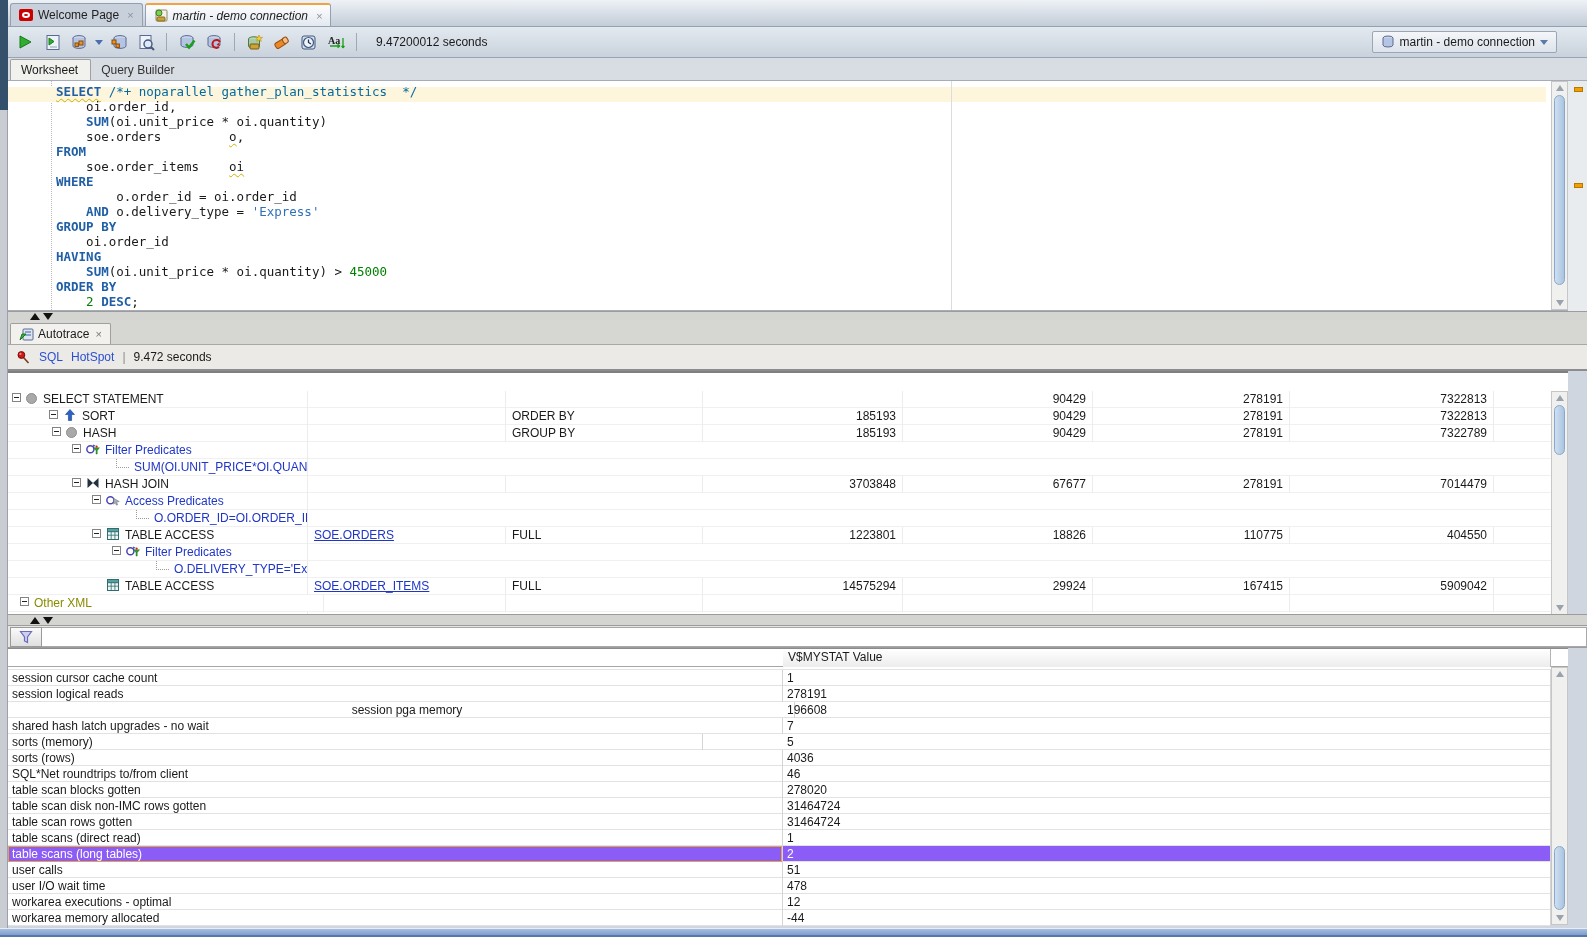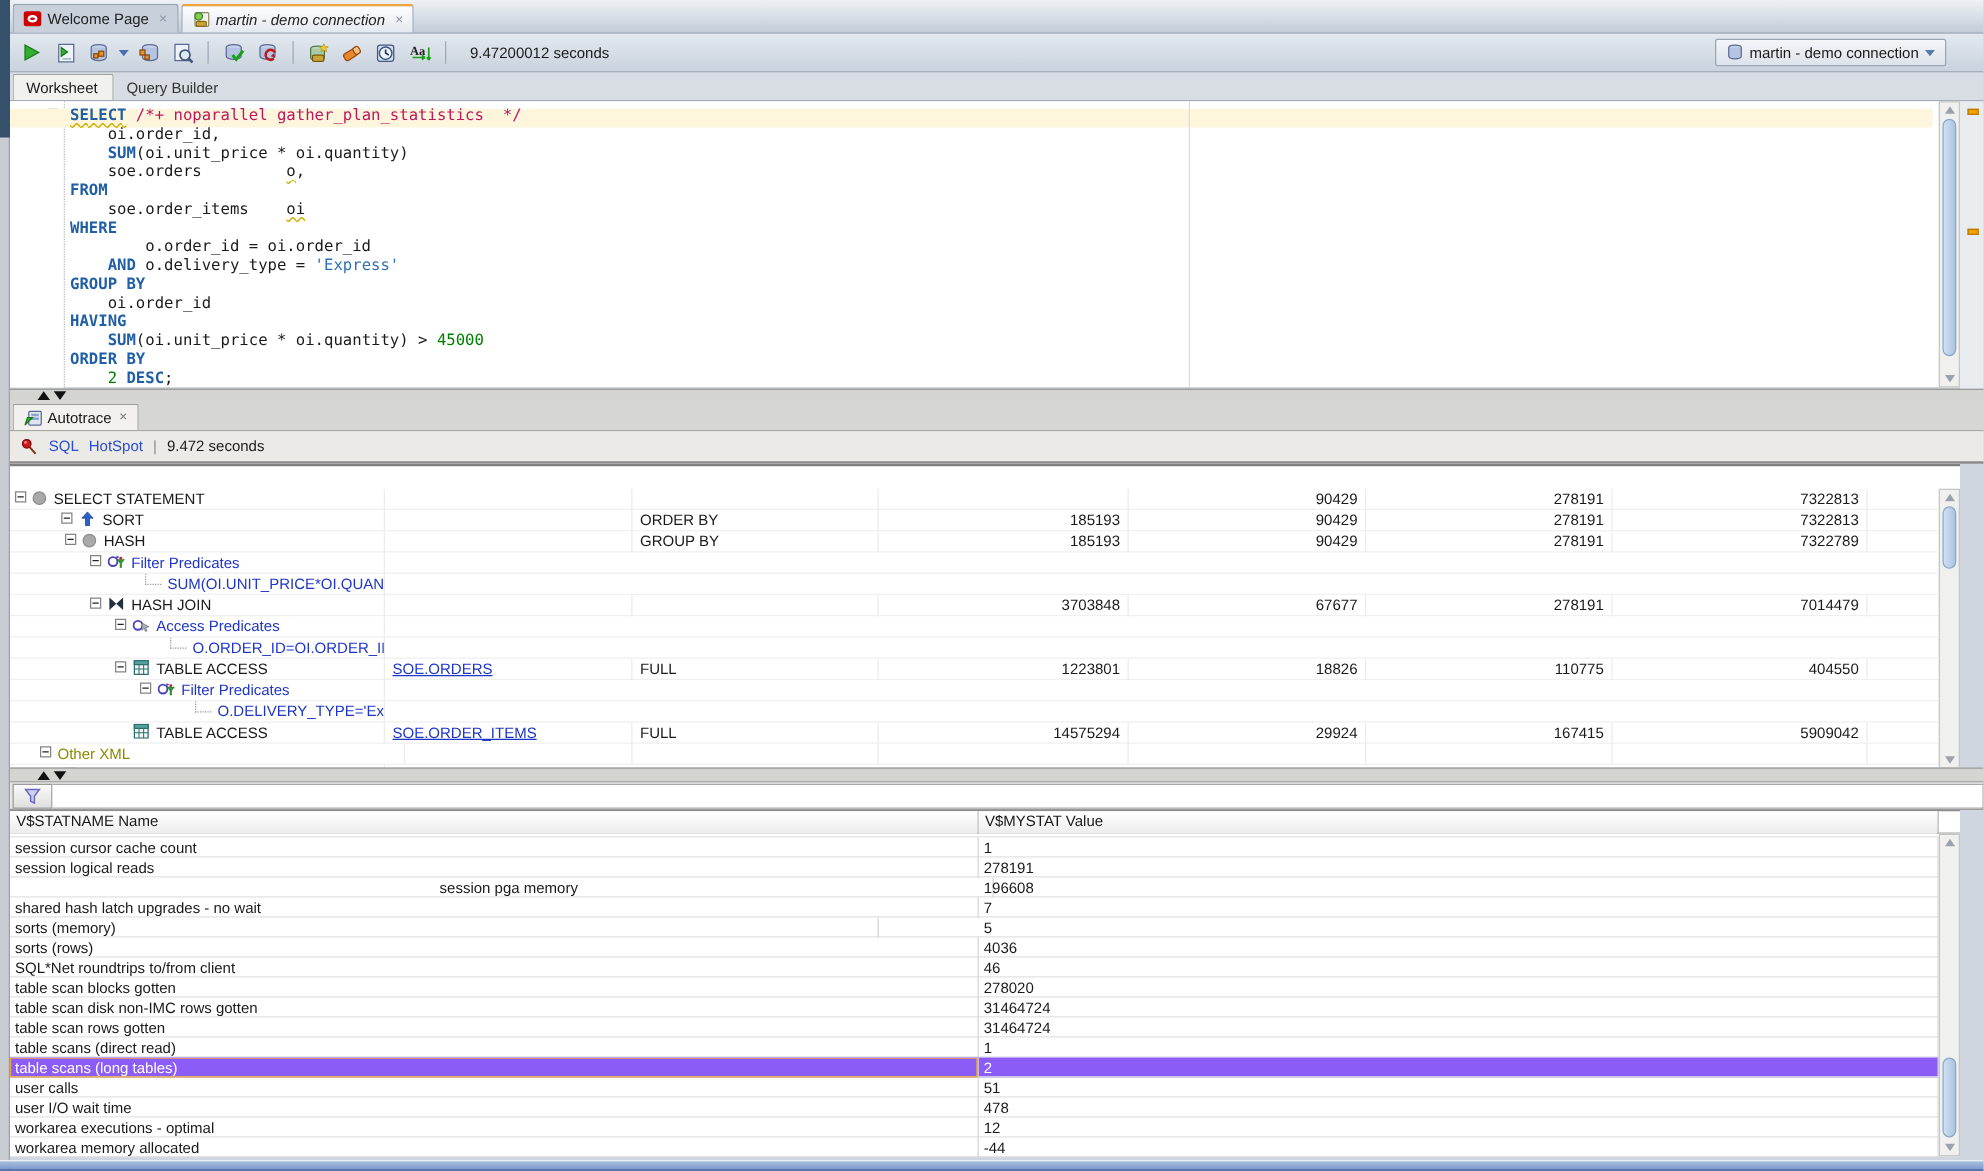--- a/index.html
+++ b/index.html
@@ -36,21 +36,21 @@
   .wtab.flat{border:none;background:transparent;color:#333;}
   
   .editor{position:absolute;left:8px;top:81px;width:1560px;height:230px;background:#fff;border-bottom:1px solid #a5adb8;}
   .gutter{position:absolute;left:0;top:0;width:44px;height:100%;background:#fff;border-right:1px dotted #b9b9b9;}
   .fold{position:absolute;left:30px;top:5px;}
   .codearea{position:absolute;left:48px;top:3px;right:40px;bottom:0;}
   .cl{height:15px;line-height:15px;white-space:pre;font-family:"DejaVu Sans Mono","Liberation Mono",monospace;font-size:12.5px;position:relative;z-index:1;}
   .curline{position:absolute;left:-48px;right:-18px;top:3px;height:15px;background:#fdf6dd;z-index:0;}
   .k{color:#205fa6;font-weight:bold;}
   .w{color:#205fa6;font-weight:bold;text-decoration:underline wavy #cfae00;text-decoration-thickness:1px;text-underline-offset:2px;}
-  .c{color:#be185d;}
+  .c{color:#0369a1;}
   .s{color:#2e71b8;}
   .n{color:#008000;}
   .p{color:#1a1a1a;}
   .y{color:#1a1a1a;text-decoration:underline wavy #cfae00;text-decoration-thickness:1px;text-underline-offset:2px;}
   .marginline{position:absolute;left:943px;top:0;bottom:0;width:1px;background:#dcdcdc;z-index:2;}
   
   .vscroll{position:absolute;width:17px;background:#f0f0ef;border:1px solid #c6c6c6;}
   .vthumb{position:absolute;left:2px;width:11px;border-radius:6px;background:linear-gradient(90deg,#cfe0f2,#aac4e0);border:1px solid #8aa6c8;}
   .sarrow{position:absolute;left:4px;width:0;height:0;border-left:4px solid transparent;border-right:4px solid transparent;}
   .sarrow.up{border-bottom:6px solid #9aa3ad;top:3px;}
@@ -385,21 +385,21 @@
               <path d="M0.5 7.2 H11.5 M4.2 3.7 V11.5 M7.9 3.7 V11.5" stroke="#2e6e6e" stroke-width="0.8" fill="none"></path>
             </svg><span class="">TABLE ACCESS</span></div>
           <div class="pcell" style="left: 300px; width: 198px;"><span class="objlink">SOE.ORDER_ITEMS</span></div>
           <div class="pcell" style="left: 498px; width: 197px;">FULL</div>
           <div class="pcell num" style="left: 695px; width: 200px;">14575294</div>
           <div class="pcell num" style="left: 895px; width: 190px;">29924</div>
           <div class="pcell num" style="left: 1085px; width: 197px;">167415</div>
           <div class="pcell num" style="left: 1282px; width: 204px;">5909042</div>
         </div>
         <div class="prow rowline" style="top: 204px;">
-          <div class="pcell" style="left: 0px; width: 316px; padding-left: 24px;"><span class="xb"></span><span class="olive">Other XML</span></div>
+          <div class="pcell" style="left: 0px; width: 316px; padding-left: 12px;"><span class="xb"></span><span class="olive">Other XML</span></div>
           <div class="pcell" style="left: 300px; width: 198px;"></div>
           <div class="pcell" style="left: 498px; width: 197px;"></div>
           <div class="pcell num" style="left: 695px; width: 200px;"></div>
           <div class="pcell num" style="left: 895px; width: 190px;"></div>
           <div class="pcell num" style="left: 1085px; width: 197px;"></div>
           <div class="pcell num" style="left: 1282px; width: 204px;"></div>
         </div>
         <div class="prow" style="top: 221px; height: 4px; overflow: hidden;">
           <div class="pcell" style="left:0;width:300px;padding-left:44px;"><span class="xb"></span><span class="magenta">info</span></div>
         </div>
@@ -422,21 +422,20 @@
     <div class="fbtn">
       <svg width="14" height="14" viewBox="0 0 14 14">
         <path d="M1.5 1.5 H12.5 L8.5 7 V12.5 L5.5 11 V7 Z" fill="#cfcfee" stroke="#6a6ac0" stroke-width="1.2"></path>
       </svg>
     </div>
     <div class="finput"></div>
   </div>
 
   <div class="grid" style="left:8px;top:648px;width:1560px;height:277px;border-top:1px solid #8c8c8c;">
     <div class="ghead" id="statshead">
-        <div class="gh" style="left: 0px; width: 775px;">V$STATNAME Name</div>
         <div class="gh" style="left: 775px; width: 768px;">V$MYSTAT Value</div>
       </div>
     <div id="statsrows" style="position:absolute;top:18px;left:0;width:1543px;height:259px;overflow:hidden;">
         <div class="srow" style="top: 0px; height: 3px;"></div>
         <div class="srow" style="top: 3px;">
           <div class="scell scell-name" style="left: 0px; width: 775px;">session cursor cache count</div>
           <div class="scell" style="left: 775px; width: 768px;">1</div>
         </div>
         <div class="srow" style="top: 19px;">
           <div class="scell scell-name" style="left: 0px; width: 775px;">session logical reads</div>

